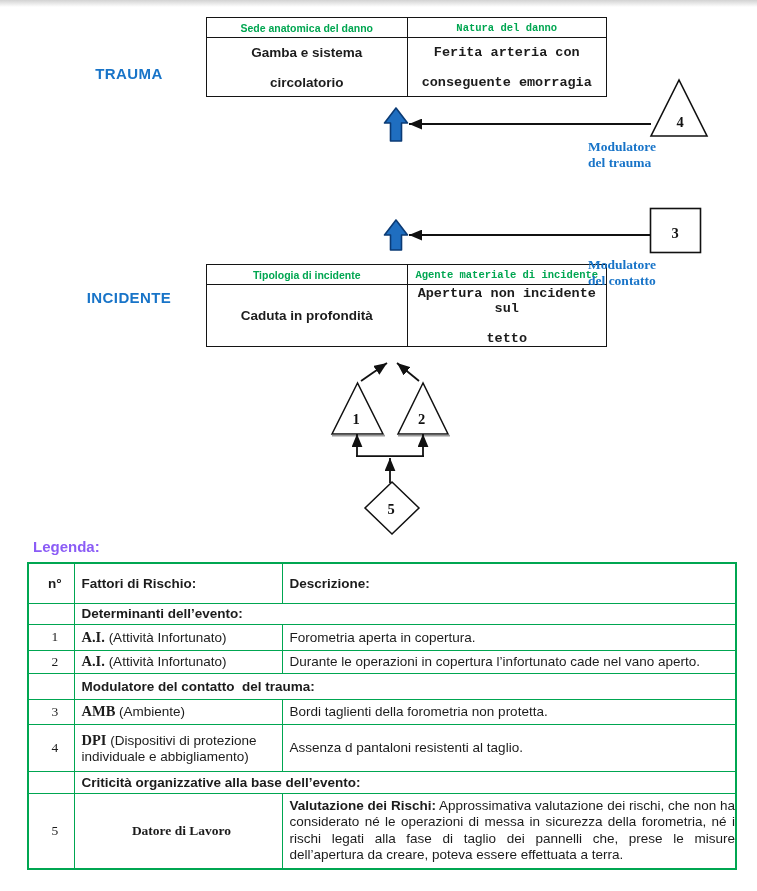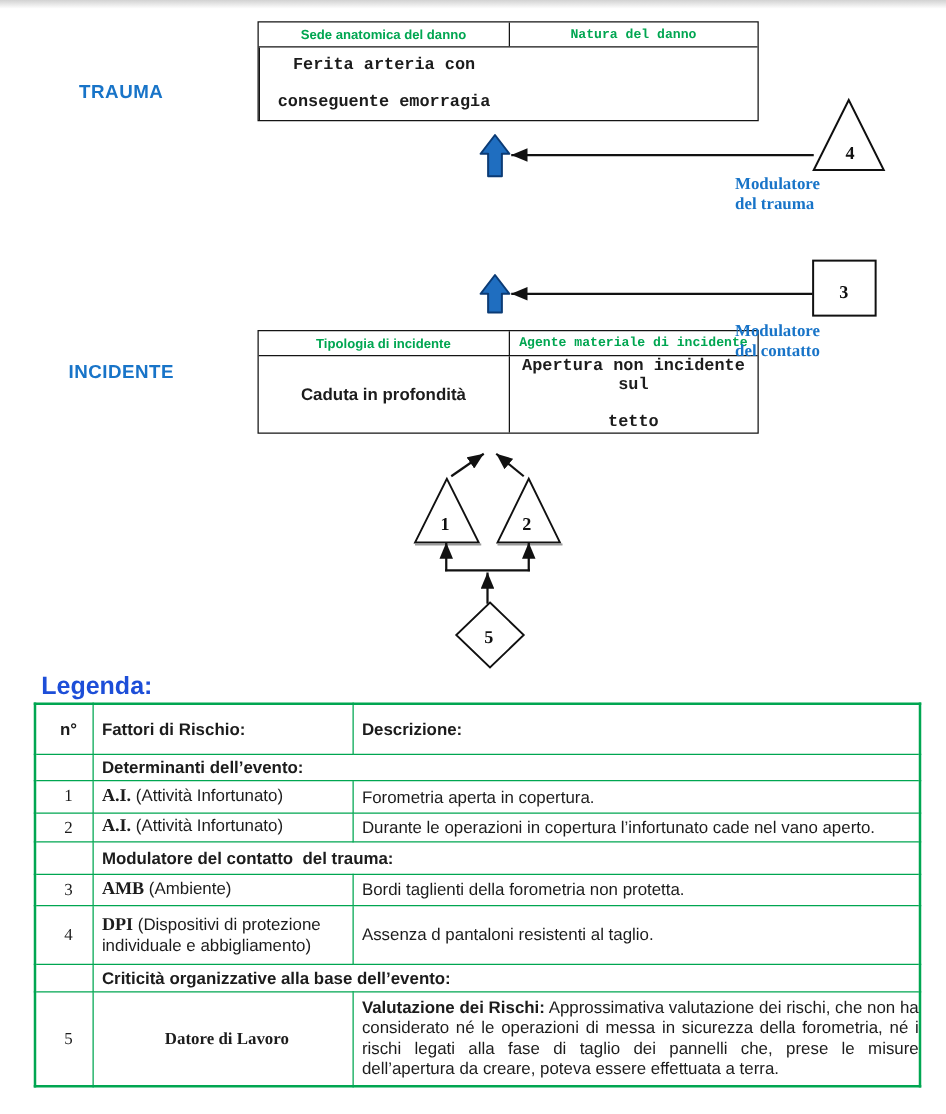--- a/index.html
+++ b/index.html
@@ -2,21 +2,21 @@
 <html><head>
 <meta charset="utf-8">
 <style>
   html,body{margin:0;padding:0;background:#fff;}
   .page{position:relative;width:757px;height:891px;background:#fff;overflow:hidden;
         font-family:"Liberation Sans",sans-serif;}
   .top-edge{position:absolute;left:0;top:0;width:757px;height:7px;
         background:linear-gradient(#d2d2d2,#ffffff);}
 
   
-  .level-label{position:absolute;left:17px;width:160px;text-align:center;
+  .level-label{position:absolute;left:49px;width:160px;text-align:center;
         color:#1874C8;font-weight:700;font-size:15px;letter-spacing:.4px;}
 
   
   .dtable{position:absolute;left:206px;width:401px;border:1.6px solid #141414;
         background:#fff;box-sizing:border-box;display:flex;flex-direction:column;}
   .dhead{display:grid;grid-template-columns:1fr 1fr;height:19px;
         border-bottom:1.6px solid #141414;}
   .dhcell{display:flex;align-items:center;justify-content:center;
         color:#00A651;font-weight:700;font-size:10.5px;}
   .dbody{display:grid;grid-template-columns:1fr 1fr;flex:1;}
@@ -26,22 +26,22 @@
 
   
   .mod-label{position:absolute;left:588px;width:140px;text-align:left;
         font-family:"Liberation Serif",serif;font-weight:700;font-size:13.5px;
         color:#1874C8;line-height:16px;}
 
   svg text.shape-num{font-family:"Liberation Serif",serif;font-weight:700;
         font-size:14.5px;fill:#111;text-anchor:middle;}
 
   
-  .legend-title{position:absolute;left:33px;top:538px;color:#1d4ed8;
-        font-weight:700;font-size:20px;}
+  .legend-title{position:absolute;left:33px;top:538px;color:#8b5cf6;
+        font-weight:700;font-size:15px;}
   table.legend{position:absolute;left:27px;top:562px;width:710px;
         border-collapse:collapse;table-layout:fixed;border:2px solid #00A651;}
   table.legend td{border:1.5px solid #00A651;vertical-align:middle;
         font-size:13.5px;color:#1c1c1c;box-sizing:border-box;padding:0 0 0 7px;}
   td.numcell{font-family:"Liberation Serif",serif;font-size:15px;
         text-align:center;padding:0;}
   td.headcell{color:#00A651;font-weight:700;font-size:15px;}
   td.headnum{color:#00A651;font-weight:700;font-size:15px;text-align:center;padding:0;}
   td.section{font-weight:700;font-size:14.5px;color:#111;white-space:pre-wrap;}
   span.abbr{font-family:"Liberation Serif",serif;font-weight:700;font-size:14.5px;}
@@ -59,20 +59,24 @@
 
   <div class="level-label" style="top:65px">TRAUMA</div>
   <div class="level-label" style="top:289px">INCIDENTE</div>
 
   <div class="dtable" style="top:17px;height:80px">
     <div class="dhead">
       <div class="dhcell">Sede anatomica del danno</div>
       <div class="dhcell divl">Natura del danno</div>
     </div>
     <div class="dbody">
+      <div class="dbcell">
+        <div>Gamba e sistema</div>
+        <div>circolatorio</div>
+      </div>
       <div class="dbcell divl">
         <div>Ferita arteria con</div>
         <div>conseguente emorragia</div>
       </div>
     </div>
   </div>
 
 
   <div class="dtable" style="top:264px;height:83px">
     <div class="dhead">

